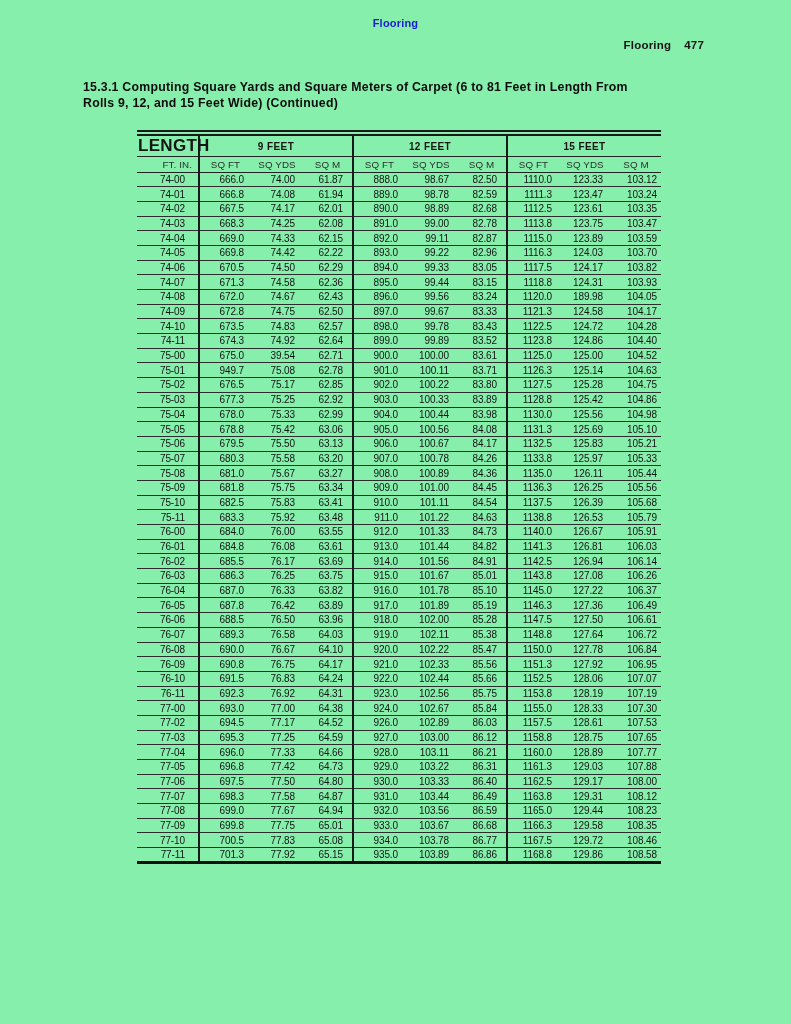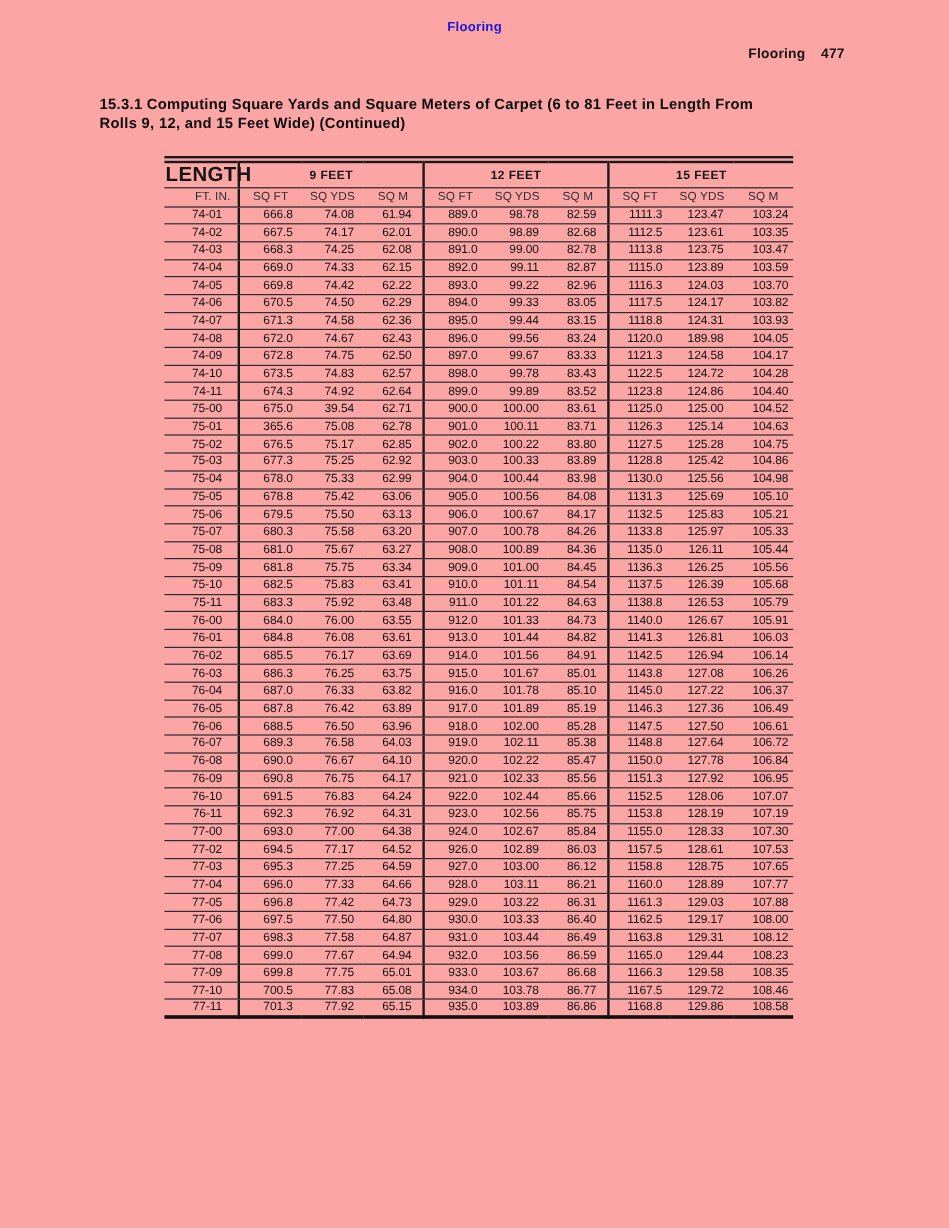--- a/index.html
+++ b/index.html
@@ -1,18 +1,18 @@
 <!DOCTYPE html>
 <html><head>
 <meta charset="utf-8">
 <style>
   * { margin:0; padding:0; box-sizing:border-box; }
   html,body { width:791px; height:1024px; background:#ffffff; overflow:hidden;
     font-family:"Liberation Sans", sans-serif; color:#151515; }
-  #page { position:relative; width:791px; height:1024px; background:#fca5a5; }
+  #page { position:relative; width:791px; height:1024px; background:#86efac; }
 
   .top-link { position:absolute; top:13px; left:0; width:791px; text-align:center; }
   .top-link a { color:#1b1bd6; font-size:11px; font-weight:bold; letter-spacing:.2px; text-decoration:none; }
 
   .running-head { position:absolute; top:39px; right:87px; font-size:11.5px; font-weight:bold; letter-spacing:.2px; }
   .running-head .pg { margin-left:13px; }
 
   .title { position:absolute; left:83px; top:80px; width:640px;
     font-size:12.3px; font-weight:bold; line-height:15.6px; letter-spacing:.25px; color:#0c0c0c; }
 
@@ -93,20 +93,32 @@
           <th class="h-sub">SQ FT</th>
           <th class="h-sub">SQ YDS</th>
           <th class="h-sub gend">SQ M</th>
           <th class="h-sub">SQ FT</th>
           <th class="h-sub">SQ YDS</th>
           <th class="h-sub">SQ M</th>
         </tr>
       </thead>
       <tbody>
           <tr>
+            <td class="c-label">74-00</td>
+            <td class="c-val v0">666.0</td>
+            <td class="c-val v1">74.00</td>
+            <td class="c-val v2">61.87</td>
+            <td class="c-val v3">888.0</td>
+            <td class="c-val v4">98.67</td>
+            <td class="c-val v5">82.50</td>
+            <td class="c-val v6">1110.0</td>
+            <td class="c-val v7">123.33</td>
+            <td class="c-val v8">103.12</td>
+          </tr>
+          <tr>
             <td class="c-label">74-01</td>
             <td class="c-val v0">666.8</td>
             <td class="c-val v1">74.08</td>
             <td class="c-val v2">61.94</td>
             <td class="c-val v3">889.0</td>
             <td class="c-val v4">98.78</td>
             <td class="c-val v5">82.59</td>
             <td class="c-val v6">1111.3</td>
             <td class="c-val v7">123.47</td>
             <td class="c-val v8">103.24</td>
@@ -238,21 +250,21 @@
             <td class="c-val v2">62.71</td>
             <td class="c-val v3">900.0</td>
             <td class="c-val v4">100.00</td>
             <td class="c-val v5">83.61</td>
             <td class="c-val v6">1125.0</td>
             <td class="c-val v7">125.00</td>
             <td class="c-val v8">104.52</td>
           </tr>
           <tr>
             <td class="c-label">75-01</td>
-            <td class="c-val v0">365.6</td>
+            <td class="c-val v0">949.7</td>
             <td class="c-val v1">75.08</td>
             <td class="c-val v2">62.78</td>
             <td class="c-val v3">901.0</td>
             <td class="c-val v4">100.11</td>
             <td class="c-val v5">83.71</td>
             <td class="c-val v6">1126.3</td>
             <td class="c-val v7">125.14</td>
             <td class="c-val v8">104.63</td>
           </tr>
           <tr>

